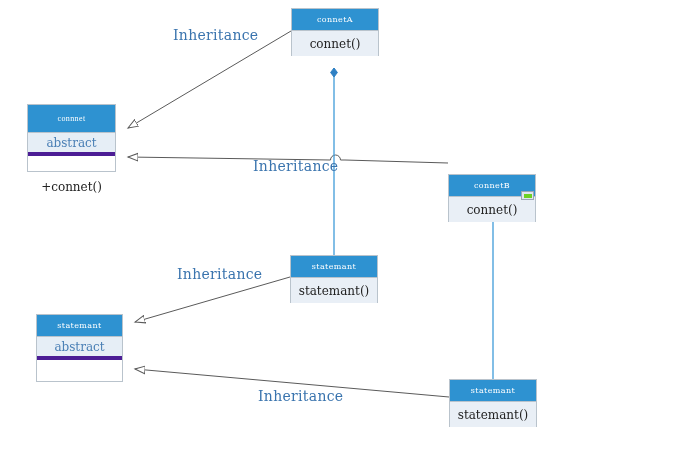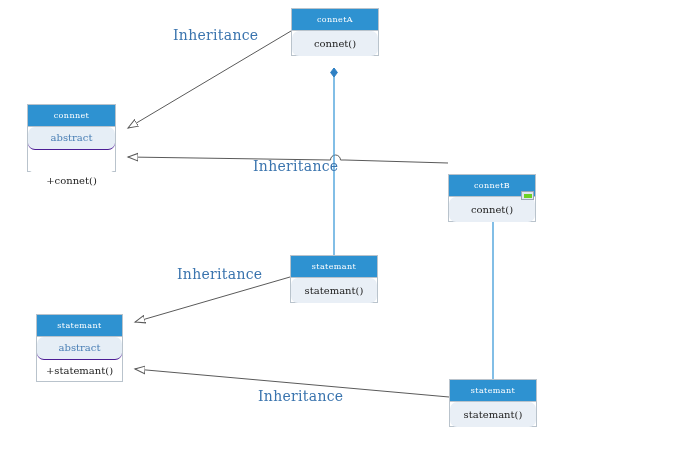--- a/index.html
+++ b/index.html
@@ -27,28 +27,28 @@
     text-align:center;
     font-size:8px;
     letter-spacing:0.4px;
     line-height:1;
     display:flex;align-items:center;justify-content:center;
     border-bottom:1px solid #b9c3cc;
   }
   .uml-row{
     box-sizing:border-box;
     text-align:center;
-    font-size:10px;
+    font-size:12px;
     line-height:1;
-    display:flex;align-items:center;justify-content:center;border-radius:7px;
+    display:flex;align-items:center;justify-content:center;
   }
   .uml-row.stereo{
     background:#e6eef6;
     color:#4a7fb5;
-    border-bottom:1px solid #4c1d95;
+    border-bottom:4px solid #4c1d95;
   }
   .uml-row.ops-shaded{
     background:#e9eff6;
     color:#222222;
   }
   .uml-row.ops-white{
     background:#ffffff;
     color:#222222;
   }
 
@@ -107,39 +107,38 @@
     <g>
       <path d="M334,255 L334,68" fill="none" stroke="#3f9bd9" stroke-width="1.3" marker-end="url(#filled-diamond)"></path>
     </g>
 
     <g>
       <path d="M493,379 L493,206" fill="none" stroke="#3f9bd9" stroke-width="1.3" marker-end="url(#filled-diamond)"></path>
     </g>
   </svg>
 
   <div class="uml-class" style="left:27px;top:104px;width:89px;height:68px;">
-    <div class="uml-header" style="height:22px;">connnet</div>
+    <div class="uml-header" style="height:28px;font-family:Liberation Serif, serif;">connnet</div>
     <div class="uml-row stereo" style="height:23px;">abstract</div>
     <div class="uml-row ops-white" style="height:21px;margin-top:20px;">+connet()</div>
   </div>
 
   <div class="uml-class" style="left:291px;top:8px;width:88px;height:48px;">
     <div class="uml-header" style="height:22px;">connetA</div>
     <div class="uml-row ops-shaded" style="height:25px;">connet()</div>
   </div>
 
   <div class="uml-class" style="left:448px;top:146px;width:88px;height:48px;margin-top:28px;">
     <div class="uml-header" style="height:22px;">connetB</div>
     <div class="uml-row ops-shaded" style="height:25px;">connet()</div>
   </div>
 
   <div class="uml-class" style="left:36px;top:314px;width:87px;height:68px;">
     <div class="uml-header" style="height:22px;">statemant</div>
     <div class="uml-row stereo" style="height:23px;">abstract</div>
-    <div class="uml-row ops-white" style="height:21px;">+statemant()</div>
   </div>
 
   <div class="uml-class" style="left:290px;top:255px;width:88px;height:48px;">
     <div class="uml-header" style="height:22px;">statemant</div>
     <div class="uml-row ops-shaded" style="height:25px;">statemant()</div>
   </div>
 
   <div class="uml-class" style="left:449px;top:379px;width:88px;height:48px;">
     <div class="uml-header" style="height:22px;">statemant</div>
     <div class="uml-row ops-shaded" style="height:25px;">statemant()</div>

